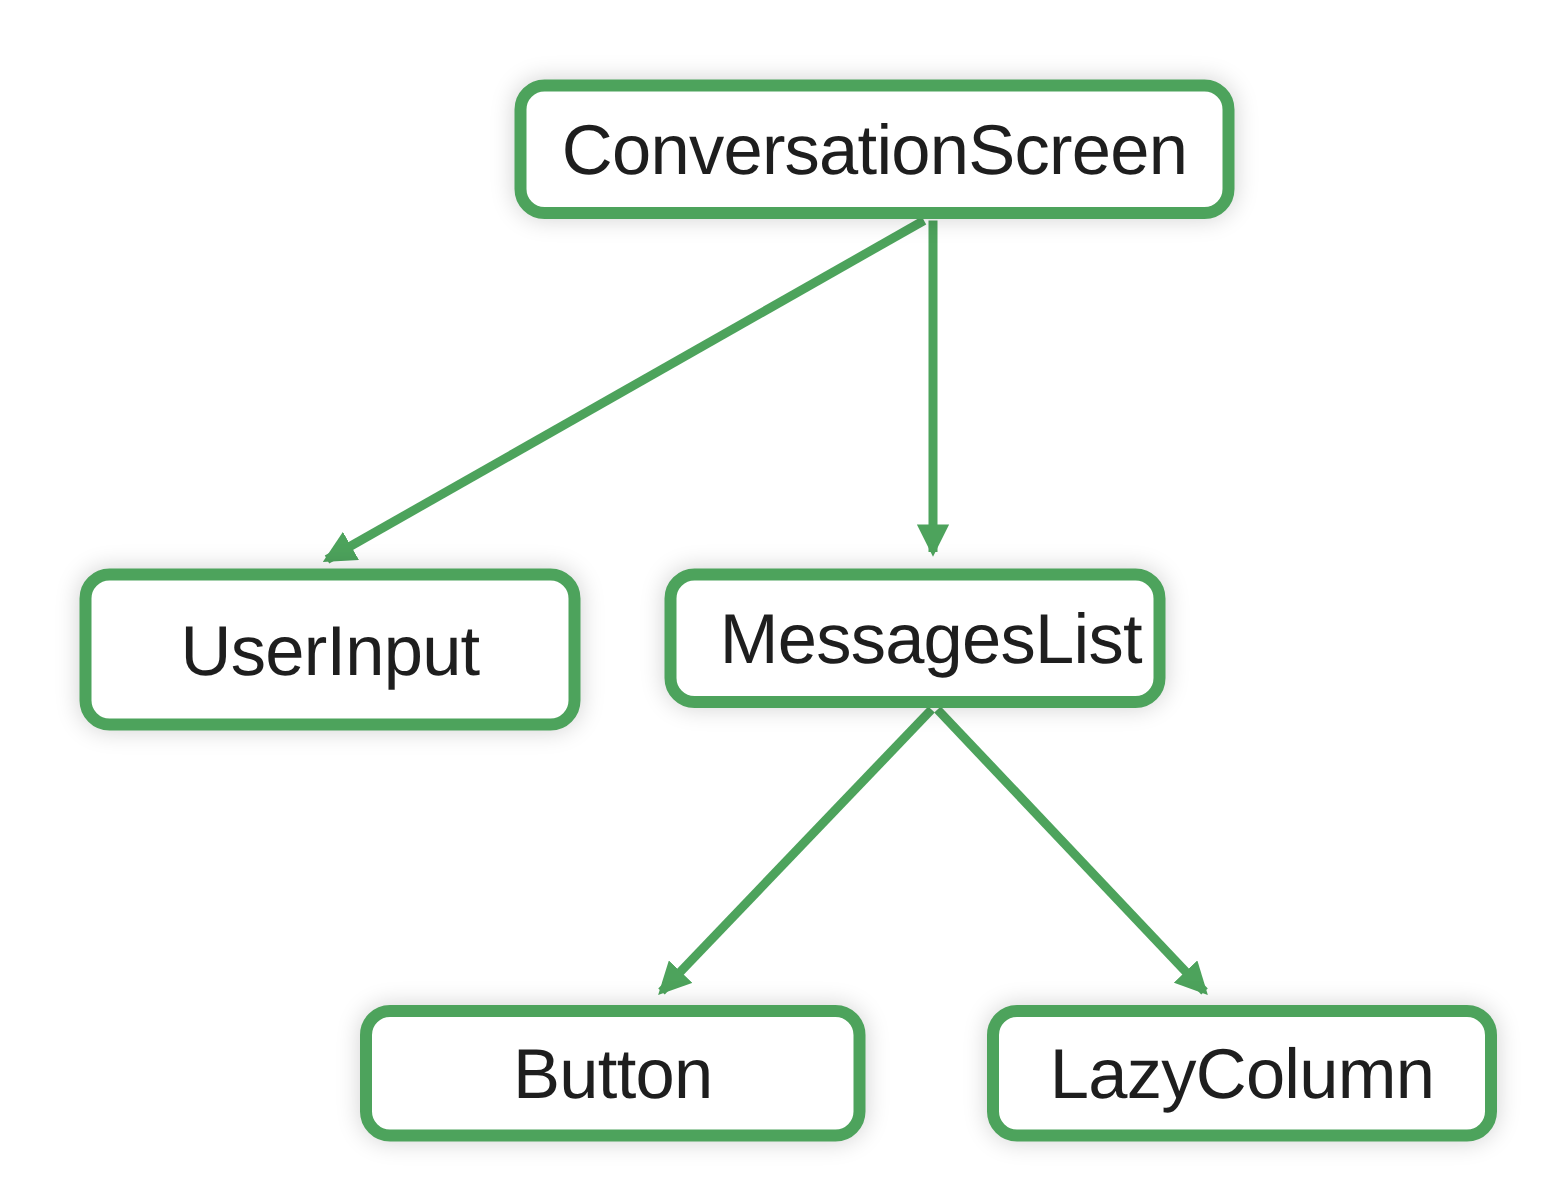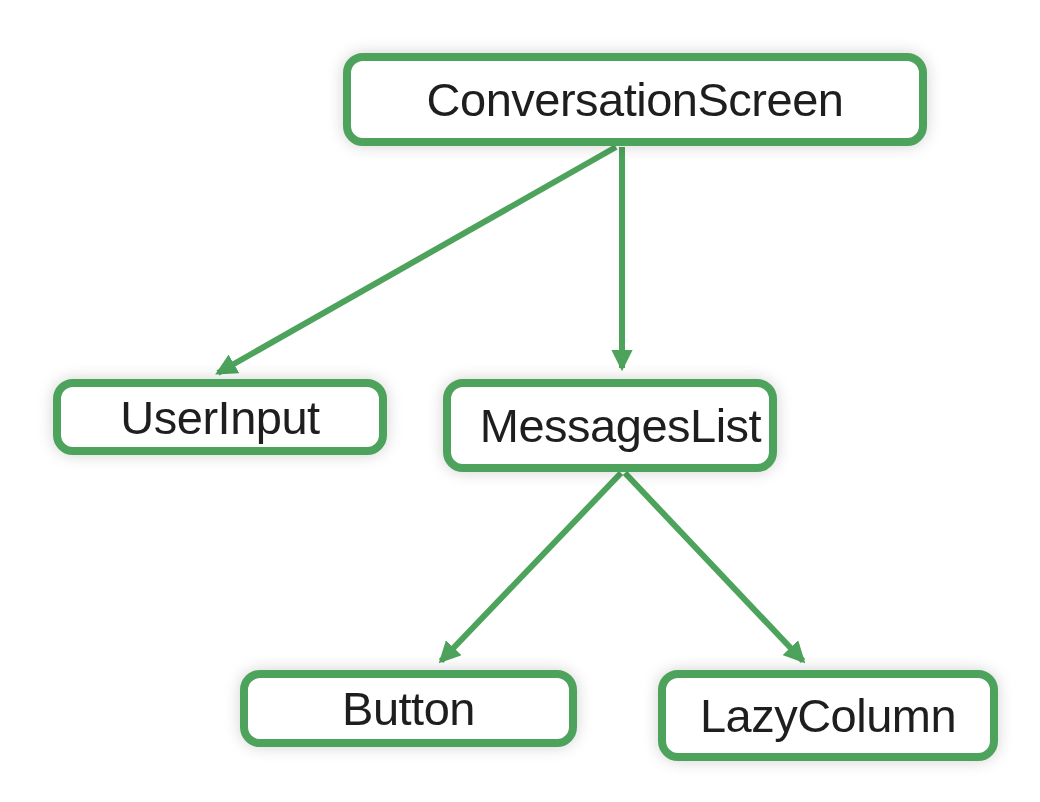--- a/index.html
+++ b/index.html
@@ -31,24 +31,24 @@
     box-shadow: 0 0 16px rgba(0,0,0,0.18);
     display: flex;
     align-items: center;
     justify-content: center;
     color: #1e1e1e;
     font-size: 47px;
     font-weight: 500;
     letter-spacing: -0.5px;
     white-space: nowrap;
   }
-  .node-conversation-screen { left: 343px; top: 53px;  width: 584px; height: 93px; }
-  .node-user-input          { left: 53px;  top: 379px; width: 334px; height: 76px; text-align: center; }
+  .node-conversation-screen { left: 343px; top: 53px;  width: 480px; height: 93px; }
+  .node-user-input          { left: 53px;  top: 379px; width: 334px; height: 108px; text-align: center; }
   .node-messages-list       { left: 443px; top: 379px; width: 334px; height: 93px; padding-left: 21px; }
-  .node-button              { left: 240px; top: 670px; width: 337px; height: 77px; }
+  .node-button              { left: 240px; top: 670px; width: 337px; height: 91px; }
   .node-lazy-column         { left: 658px; top: 670px; width: 340px; height: 91px; }
 </style>
 </head>
 <body>
 
 <div class="canvas">
 
   <svg class="edges-layer" width="1040" height="802" viewBox="0 0 1040 802" xmlns="http://www.w3.org/2000/svg">
     <defs>
       <marker id="arrowhead" viewBox="0 0 10 10" refX="8.5" refY="5" markerWidth="3.6" markerHeight="3.6" orient="auto-start-reverse">

